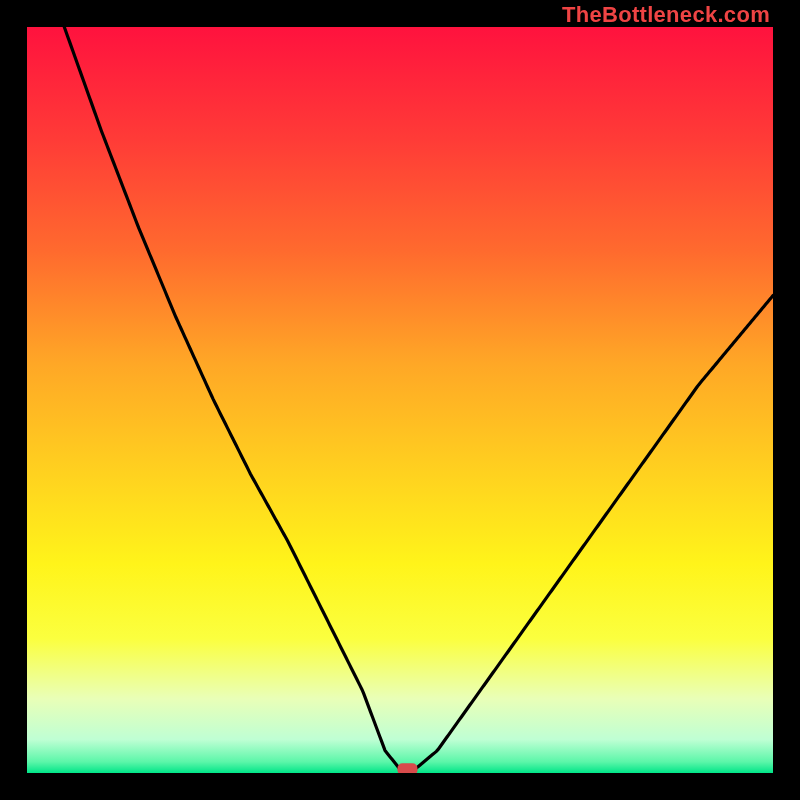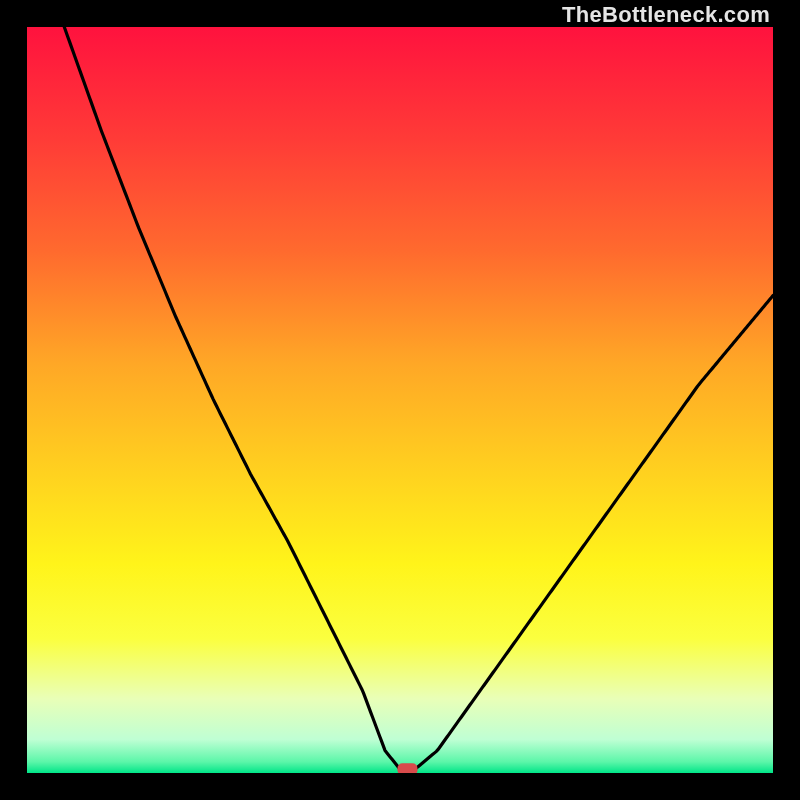--- a/index.html
+++ b/index.html
@@ -22,21 +22,21 @@
     position: absolute;
     left: 0;
     top: 0;
     width: 746px;
     height: 746px;
   }
   .watermark {
     position: absolute;
     top: 2px;
     right: 30px;
-    color: #e5e5e5;
+    color: #ef4444;
     font-size: 22px;
     font-weight: 600;
     letter-spacing: 0.3px;
   }
 </style>
 </head>
 <body>
 
 <div class="watermark">TheBottleneck.com</div>
 

